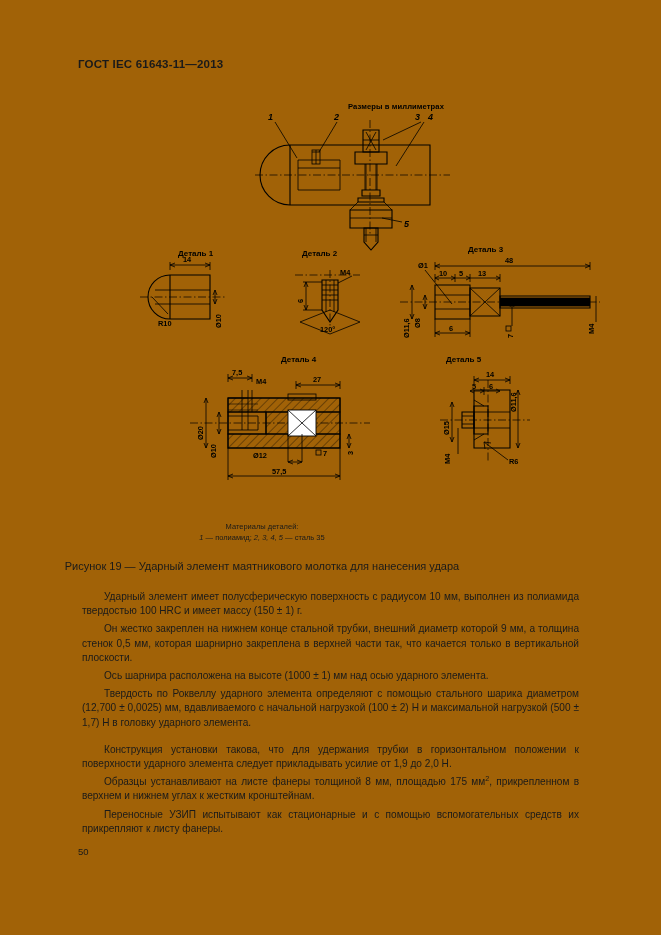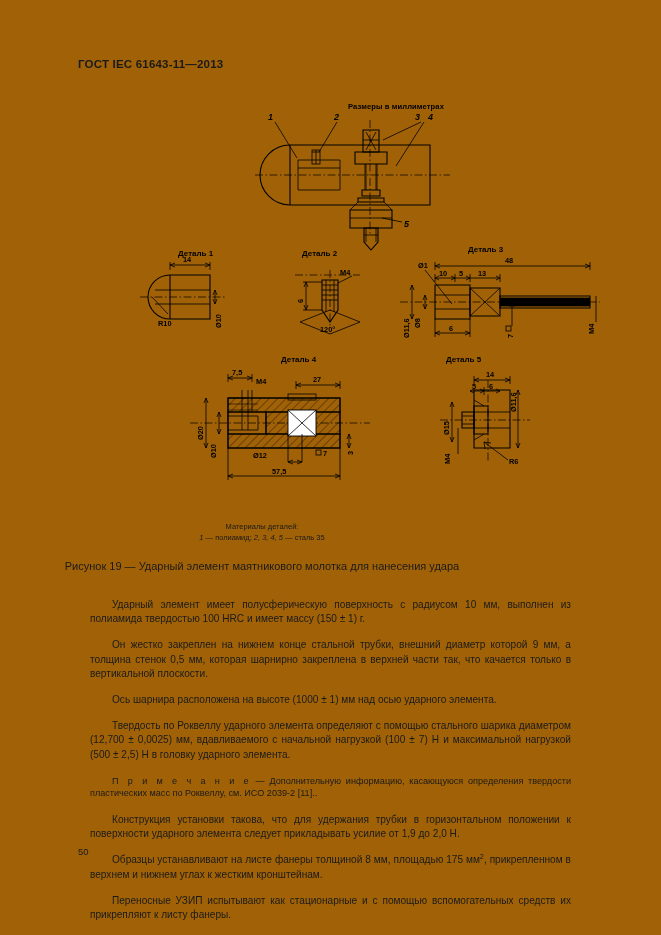--- a/index.html
+++ b/index.html
@@ -84,21 +84,21 @@
     position: absolute;
     left: 78px;
     top: 586px;
     width: 505px;
     font-size: 10.1px;
     line-height: 14.2px;
     color: #1a1a1a;
     text-align: justify;
   }
   #body-text p {
-    margin: 12px;
+    margin: 4px;
     text-indent: 22px;
     text-align: justify;
   }
   #body-text p.note {
     margin-top: 13px;
     font-size: 9.1px;
     line-height: 12.6px;
     text-indent: 22px;
   }
   #body-text p.afternote { margin-top: 13px; }
@@ -439,22 +439,21 @@
         <div class="line2"><span>1</span><span class="reg"> — полиамид; </span><span>2, 3, 4, 5</span><span class="reg"> — сталь 35</span></div>
       </div>
 
       <div class="fig-caption">Рисунок 19 — Ударный элемент маятникового молотка для нанесения удара</div>
     </div>
 
     <div id="body-text">
       <p>Ударный элемент имеет полусферическую поверхность с радиусом 10 мм, выполнен из полиамида твердостью 100 HRC и имеет массу (150 ± 1) г.</p>
       <p>Он жестко закреплен на нижнем конце стальной трубки, внешний диаметр которой 9 мм, а толщина стенок 0,5 мм, которая шарнирно закреплена в верхней части так, что качается только в вертикальной плоскости.</p>
       <p>Ось шарнира расположена на высоте (1000 ± 1) мм над осью ударного элемента.</p>
-      <p>Твердость по Роквеллу ударного элемента определяют с помощью стального шарика диаметром (12,700 ± 0,0025) мм, вдавливаемого с начальной нагрузкой (100 ± 7) Н и максимальной нагрузкой (500 ± 2,5) Н в головку ударного элемента.</p>
-      <p class="note"><span class="sp">П р и м е ч а н и е</span><span> — Дополнительную информацию, касающуюся определения твердости пластических масс по Роквеллу, см. ИСО 2039-2 [11]..</span></p>
+      <p>Твердость по Роквеллу ударного элемента определяют с помощью стального шарика диаметром (12,700 ± 0,0025) мм, вдавливаемого с начальной нагрузкой (100 ± 2) Н и максимальной нагрузкой (500 ± 1,7) Н в головку ударного элемента.</p>
       <p class="afternote">Конструкция установки такова, что для удержания трубки в горизонтальном положении к поверхности ударного элемента следует прикладывать усилие от 1,9 до 2,0 Н.</p>
       <p><span>Образцы устанавливают на листе фанеры толщиной 8 мм, площадью 175 мм</span><sup>2</sup><span>, прикрепленном в верхнем и нижнем углах к жестким кронштейнам.</span></p>
       <p>Переносные УЗИП испытывают как стационарные и с помощью вспомогательных средств их прикрепляют к листу фанеры.</p>
     </div>
 
     <div class="page-number">50</div>
 
   </div>
 </div>
 

